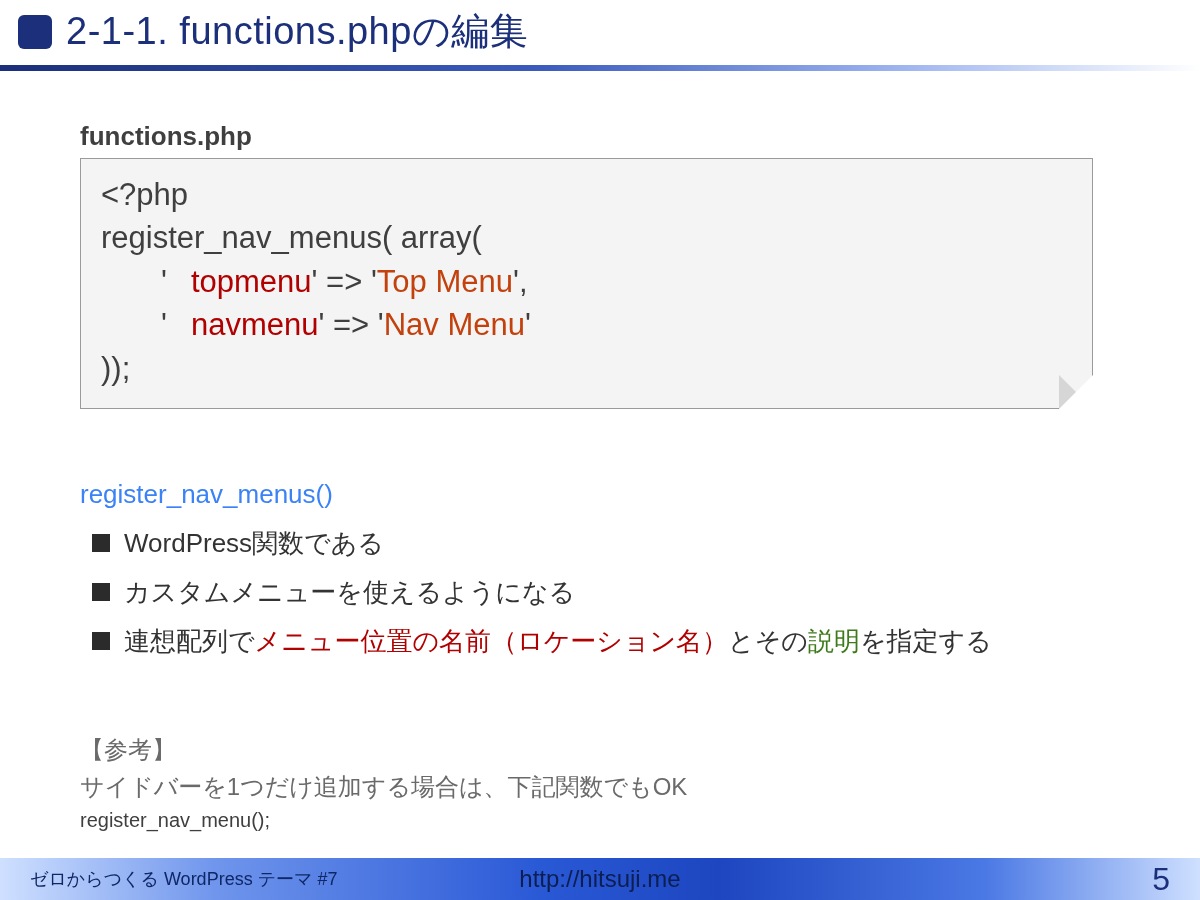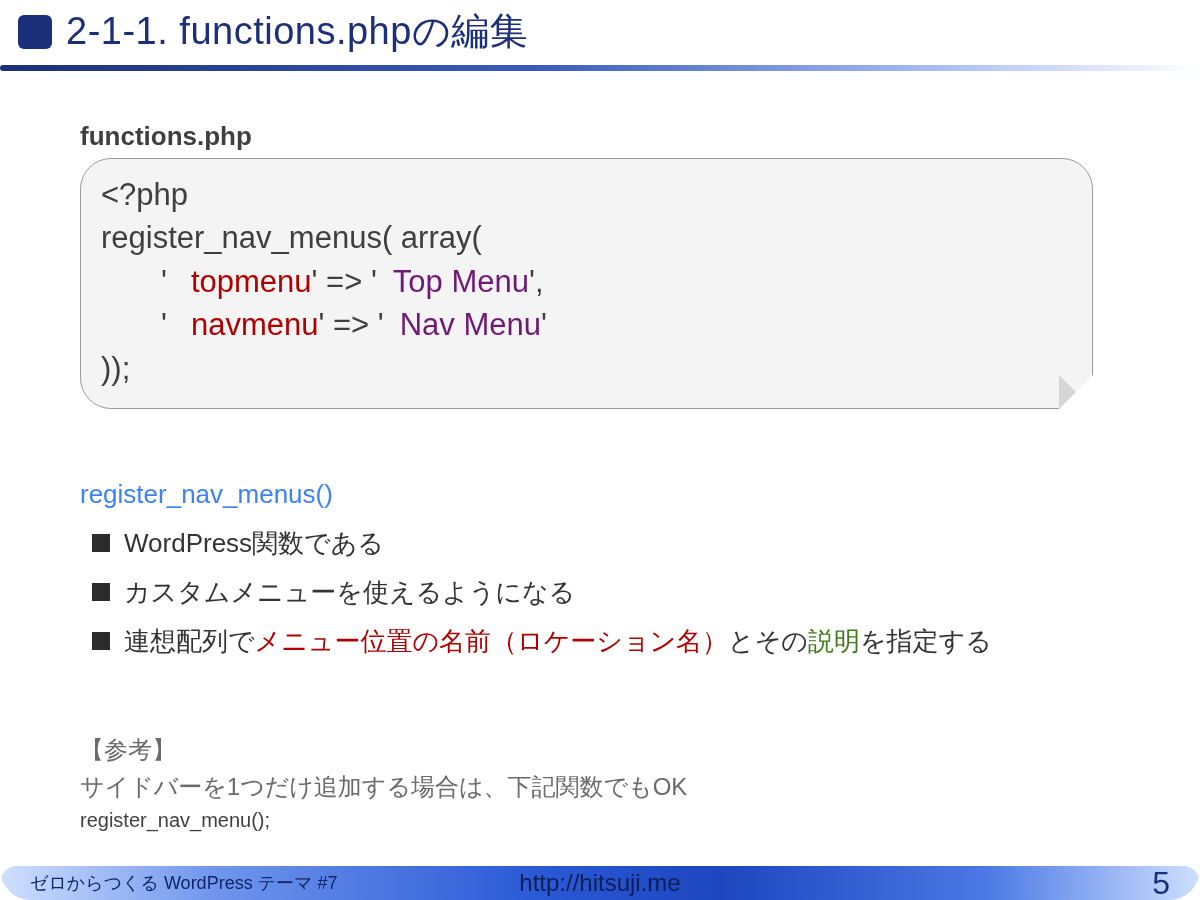--- a/index.html
+++ b/index.html
@@ -1,46 +1,46 @@
 <!DOCTYPE html>
 <html><head>
 <meta charset="utf-8">
 <style>
-  * { margin: 0; padding: 0; box-sizing: border-box; border-radius: 31px; }
+  * { margin: 0; padding: 0; box-sizing: border-box; }
   html, body { width: 1200px; height: 900px; font-family: "Hiragino Kaku Gothic ProN", "Meiryo", sans-serif; background: #fff; color: #333; }
   .slide { position: relative; width: 1200px; height: 900px; }
 
   .header { display: flex; align-items: center; padding: 6px 18px 0 18px; }
   .header-square { width: 34px; height: 34px; background: #1b2f7a; border-radius: 6px; margin-right: 14px; flex-shrink: 0; }
   .header-title { font-size: 38px; color: #1b2f7a; font-weight: 500; letter-spacing: 0.5px; }
   .header-underline { height: 6px; margin-top: 8px; background: linear-gradient(to right, #1b2f7a 0%, #3b5bbd 45%, #9db4f0 75%, #ffffff 100%); }
 
   .content { padding: 50px 107px 0 80px; }
 
   .file-label { font-size: 26px; font-weight: bold; color: #3f3f3f; margin-bottom: 6px; }
 
   .codebox { position: relative; border: 1px solid #9a9a9a; background: #f4f4f4; padding: 14px 20px 18px 20px; font-size: 31px; line-height: 1.4; font-family: "Hiragino Kaku Gothic ProN","Meiryo",sans-serif; color: #3f3f3f; }
   .codebox .indent { padding-left: 60px; }
   .tok-key { color: #b00000; margin-left: 24px; }
-  .tok-str { color: #701a75; margin-left: 16px; }
+  .tok-str { color: #c2410c; }
   .page-curl { position: absolute; right: -1px; bottom: -1px; width: 34px; height: 34px; }
   .page-curl::before { content: ""; position: absolute; right: 0; bottom: 0; width: 0; height: 0; border-left: 34px solid #d6d6d6; border-top: 34px solid transparent; }
   .page-curl::after { content: ""; position: absolute; right: 0; bottom: 0; width: 0; height: 0; border-left: 34px solid transparent; border-bottom: 34px solid #ffffff; }
 
   .section-heading { font-size: 26px; color: #3b82f6; margin-top: 70px; margin-bottom: 14px; }
   .bullets { list-style: none; }
   .bullets li { display: flex; align-items: flex-start; font-size: 26px; color: #333; margin-bottom: 10px; line-height: 1.5; margin-left: 12px; }
   .bullets li::before { content: ""; width: 18px; height: 18px; background: #2b2b2b; margin-right: 14px; margin-top: 10px; flex-shrink: 0; }
   .hl-red { color: #b00000; }
   .hl-green { color: #3f7a1a; }
 
   .ref-block { margin-top: 70px; font-size: 24px; color: #6a6a6a; line-height: 1.55; }
   .ref-func { color: #3f3f3f; font-size: 20px; }
 
-  .footer { position: absolute; left: 0; bottom: 0; width: 100%; height: 34px; background: linear-gradient(to right, #cfe0ff 0%, #6f95ec 18%, #2a59d6 45%, #1d46c0 60%, #4a78e4 82%, #cfe0ff 100%); display: flex; align-items: center; justify-content: space-between; padding: 0 30px; color: #1b2f7a; }
+  .footer { position: absolute; left: 0; bottom: 0; width: 100%; height: 42px; background: linear-gradient(to right, #cfe0ff 0%, #6f95ec 18%, #2a59d6 45%, #1d46c0 60%, #4a78e4 82%, #cfe0ff 100%); display: flex; align-items: center; justify-content: space-between; padding: 0 30px; color: #1b2f7a; }
   .footer-left { font-size: 18px; color: #0f2766; }
   .footer-center { position: absolute; left: 50%; transform: translateX(-50%); font-size: 24px; color: #0d1e52; }
   .footer-right { font-size: 32px; color: #1b2f7a; font-weight: 500; }
 </style>
 </head>
 <body>
 
 <div class="slide">
 
   <div class="header">

